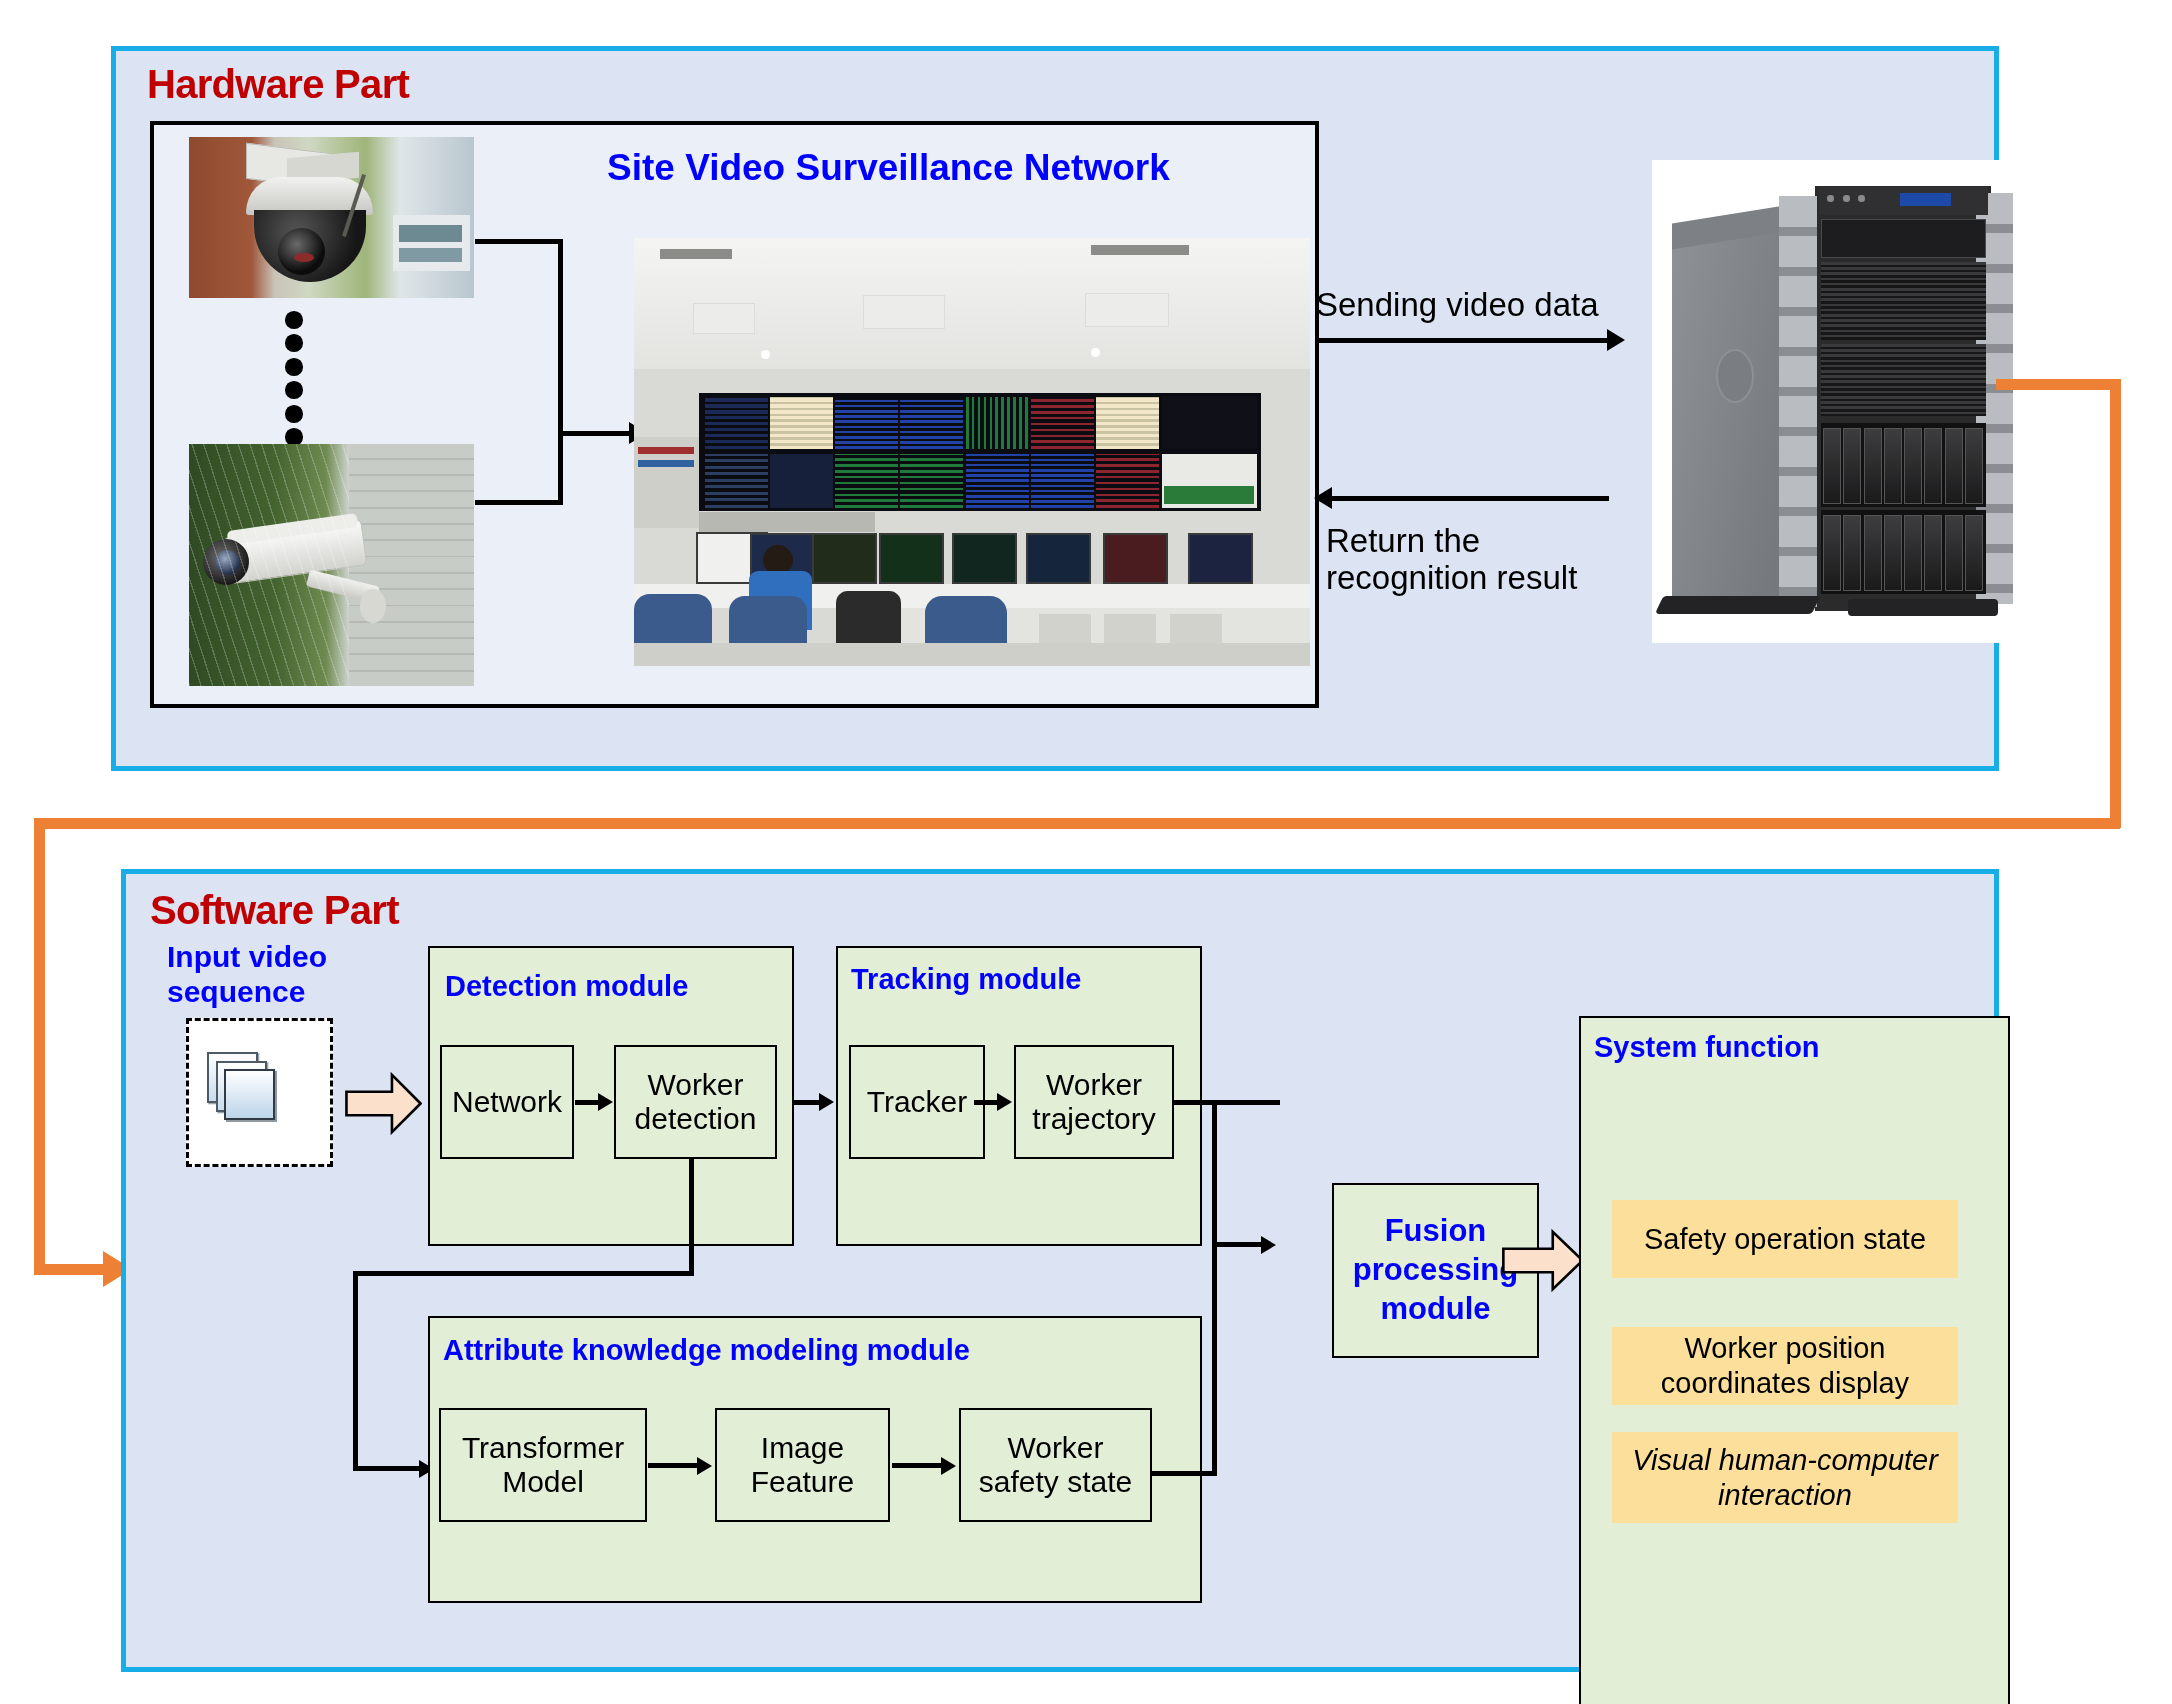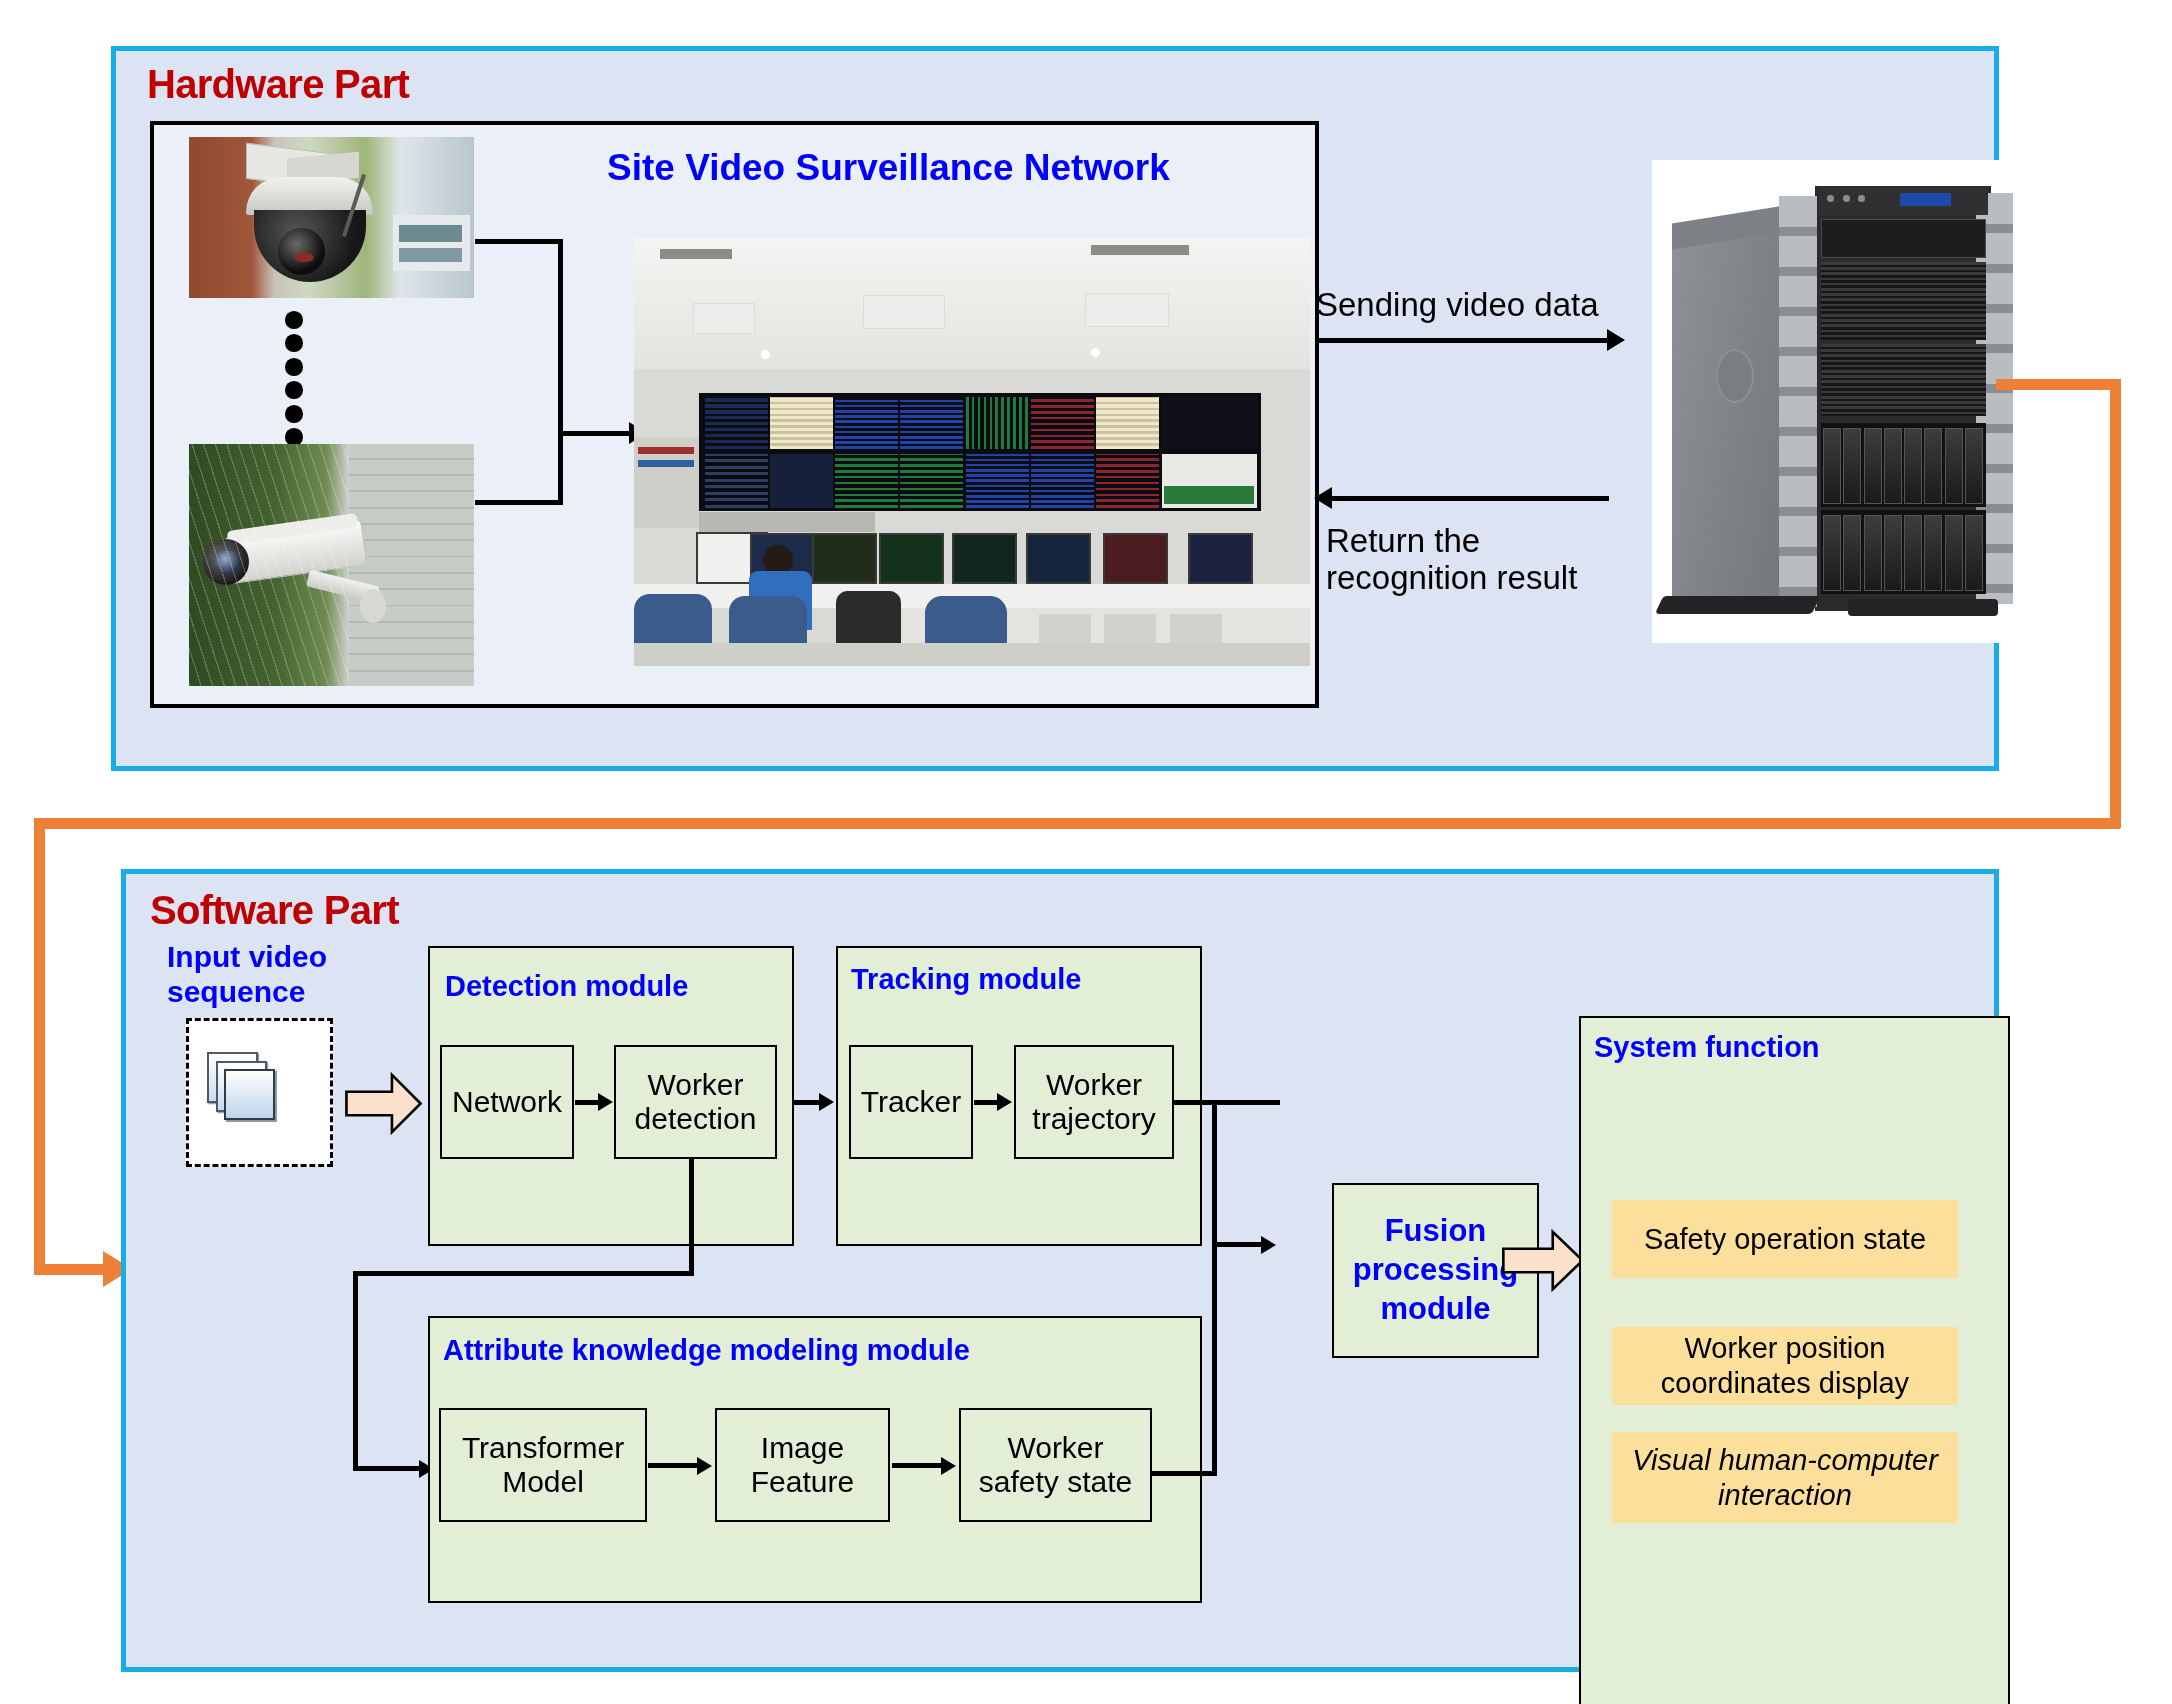--- a/index.html
+++ b/index.html
@@ -337,21 +337,21 @@
   <div class="ln-h" style="left:575px;top:1100px;width:25px;"></div>
   <div class="ah-r-sm" style="left:598px;top:1093px;"></div>
   <div class="node" style="left:614px;top:1045px;width:163px;height:114px;">Worker
 detection</div>
 
   <div class="ln-h" style="left:794px;top:1100px;width:27.4px;"></div>
   <div class="ah-r-sm" style="left:819px;top:1093px;"></div>
 
   <div class="module" style="left:836px;top:946px;width:366px;height:300px;"></div>
   <div class="module-title" style="left:851px;top:963px;">Tracking module</div>
-  <div class="node" style="left:849px;top:1045px;width:124px;height:114px;text-align:right;">Tracker</div>
+  <div class="node" style="left:849px;top:1045px;width:136px;height:114px;text-align:right;">Tracker</div>
   <div class="ln-h" style="left:974px;top:1100px;width:25px;"></div>
   <div class="ah-r-sm" style="left:997px;top:1093px;"></div>
   <div class="node" style="left:1014px;top:1045px;width:160px;height:114px;">Worker
 trajectory</div>
 
   <div class="ln-v" style="left:689px;top:1159px;height:116px;"></div>
   <div class="ln-h" style="left:353px;top:1271px;width:341px;"></div>
   <div class="ln-v" style="left:353px;top:1271px;height:200px;"></div>
   <div class="ln-h" style="left:353px;top:1466px;width:69px;"></div>
   <div class="ah-r-sm" style="left:419px;top:1460px;"></div>

